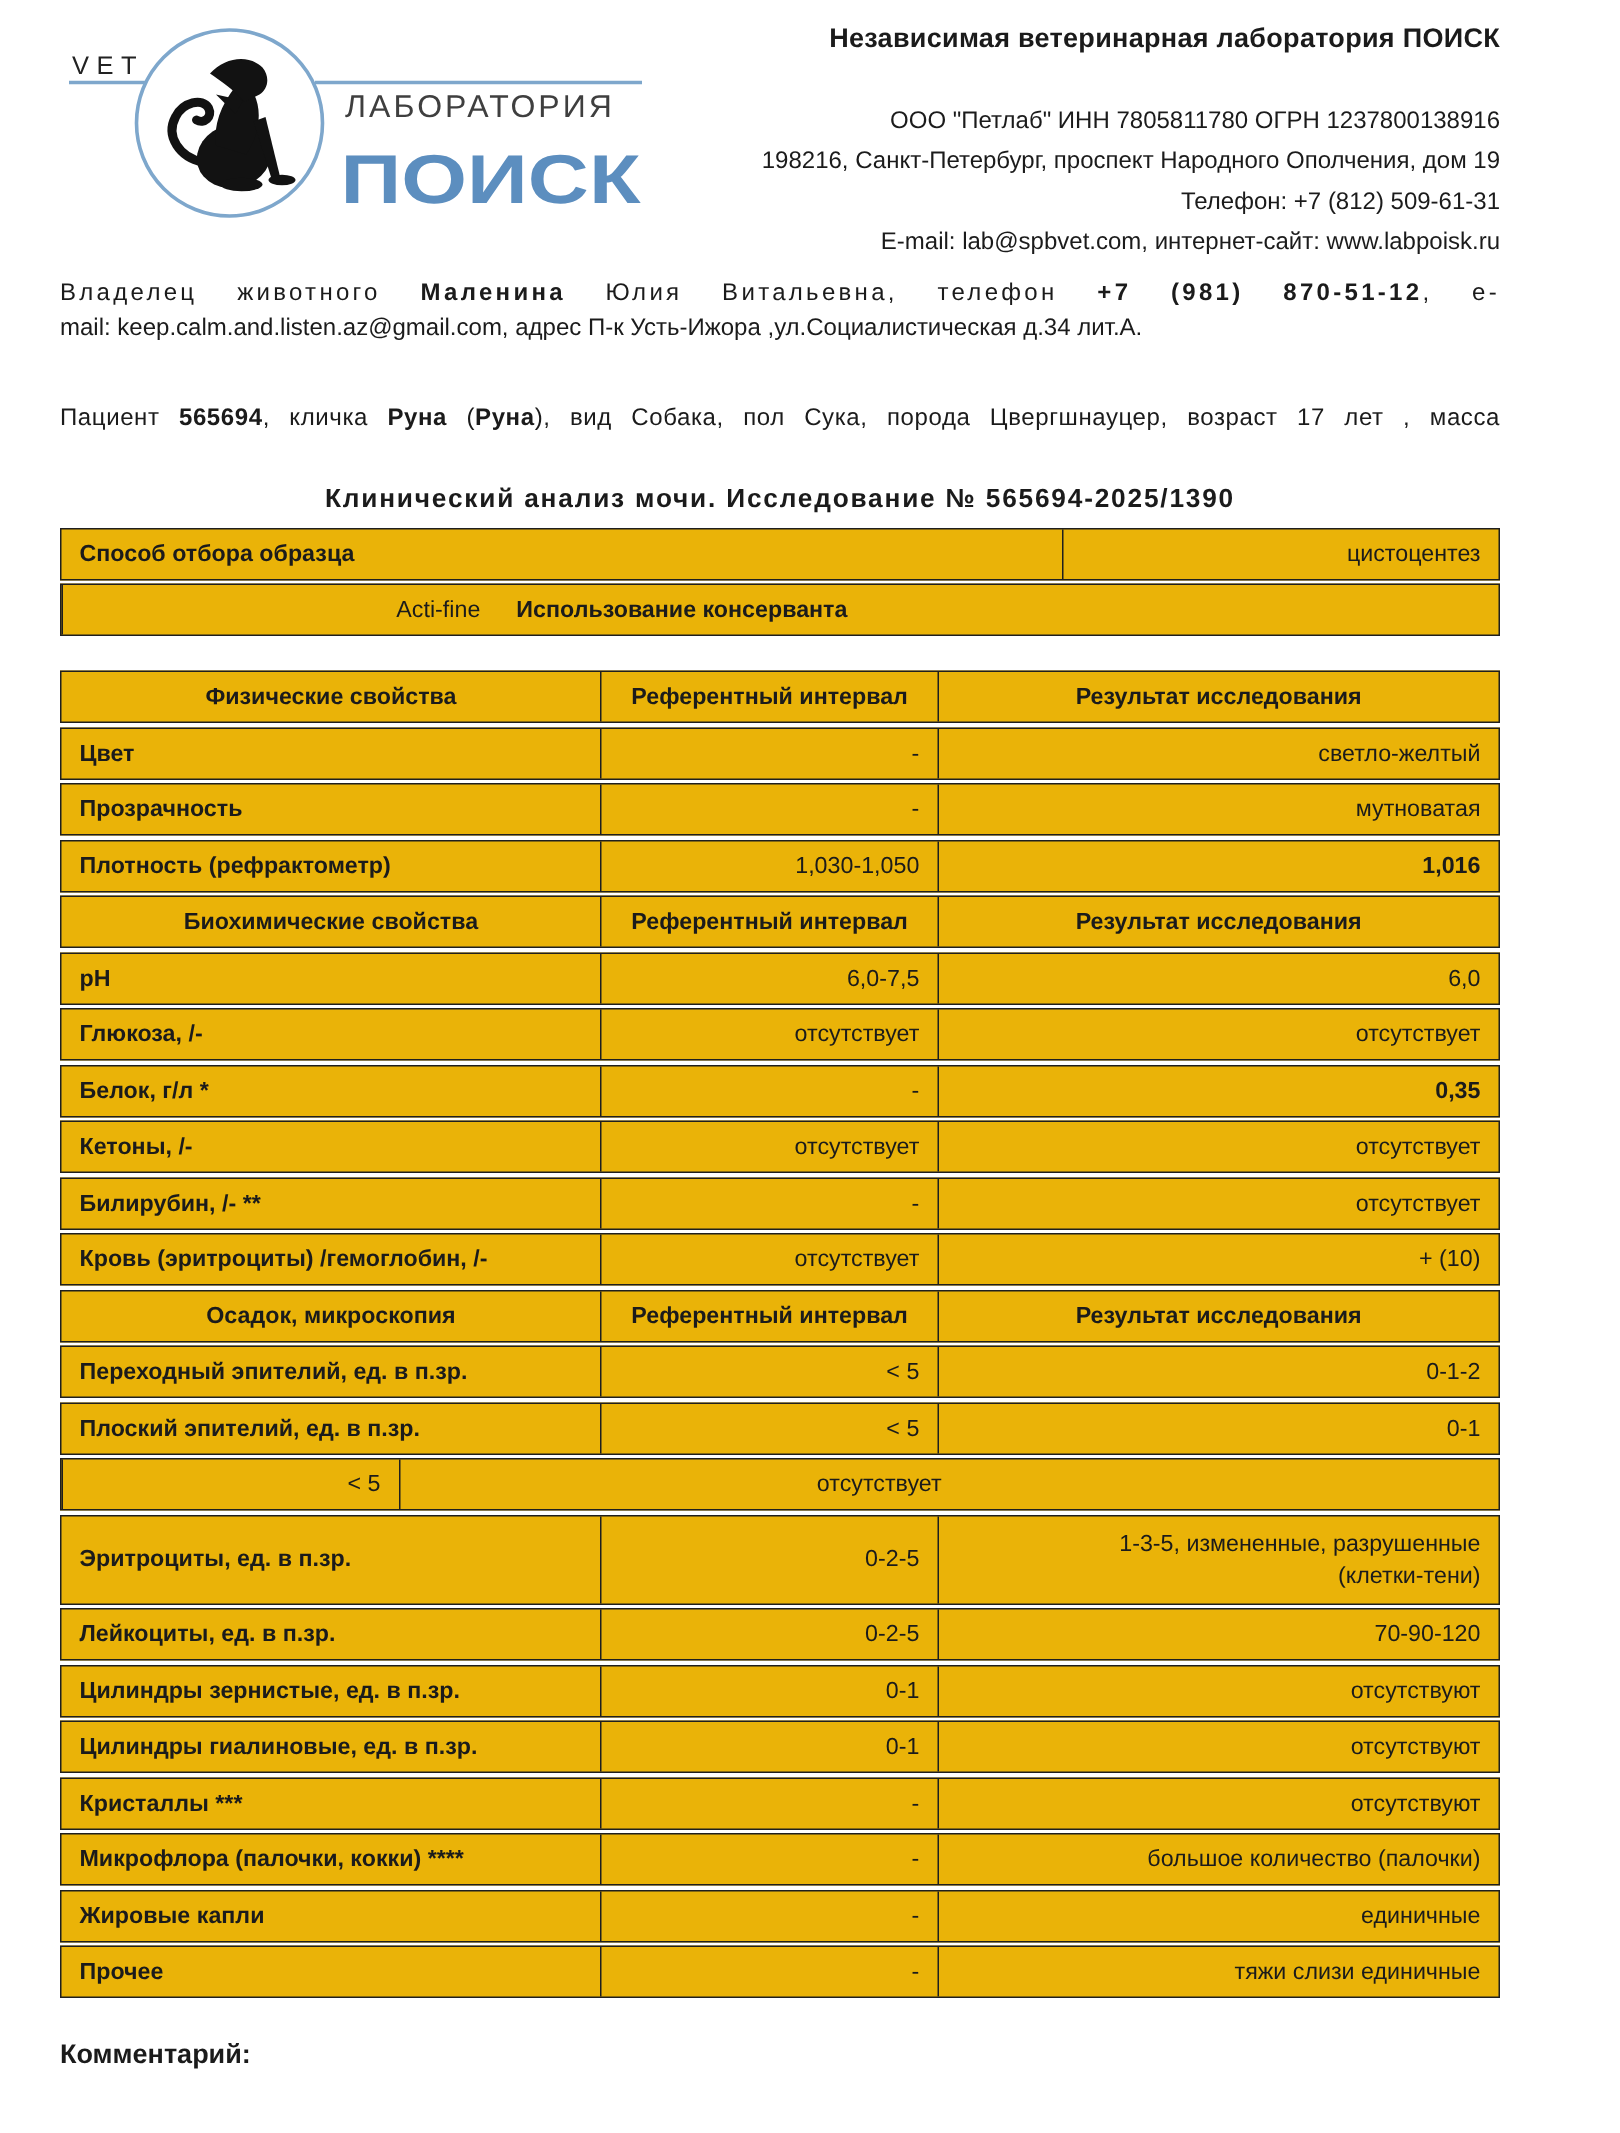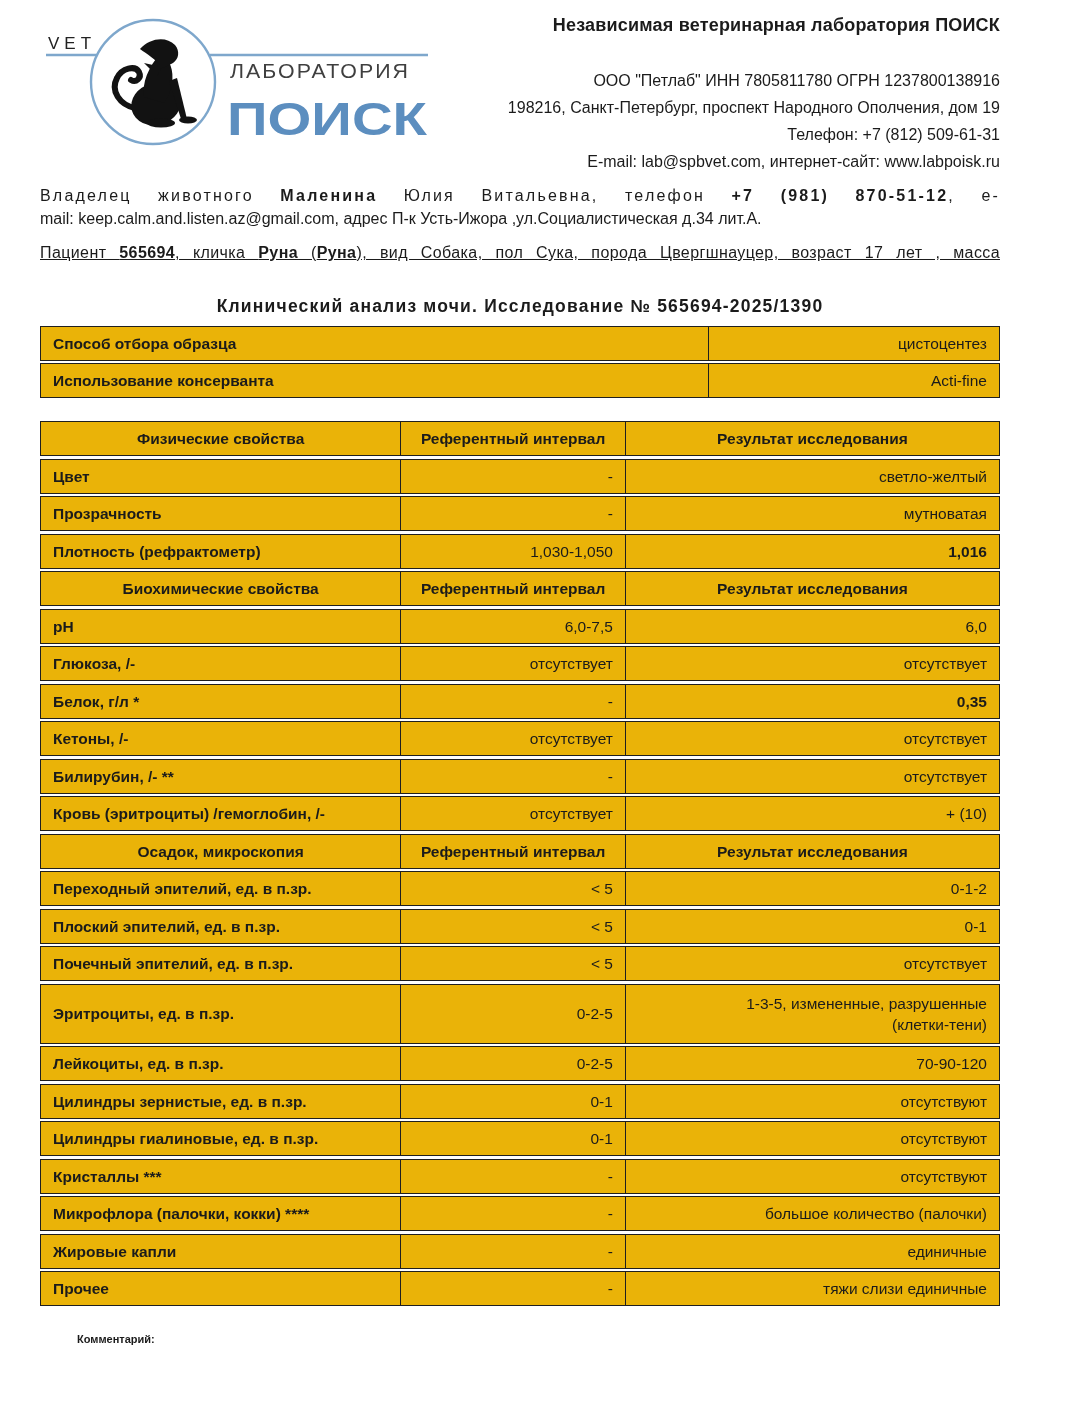--- a/index.html
+++ b/index.html
@@ -13,41 +13,41 @@
   
   .header{display:flex;align-items:flex-start;}
   .logo-wrap{flex:0 0 392px;width:392px;height:168px;}
   .company{flex:1;text-align:right;padding-top:1px;}
   .company-title{font-size:18px;font-weight:bold;margin:0 0 31px;letter-spacing:0.2px;}
   .company-line{font-size:16px;line-height:27px;white-space:nowrap;}
   
   .para{font-size:16px;line-height:22.5px;}
   .para .b{font-weight:bold;}
   .owner{margin-top:3px;}
-  .patient{margin-top:12px;text-decoration:underline;}
+  .patient{margin-top:38px;}
   .jline{text-align:justify;text-align-last:justify;letter-spacing:2.2px;}
   .jline2{text-align:justify;text-align-last:justify;letter-spacing:0.4px;}
   
   .report-title{margin-top:31px;text-align:center;font-size:17.5px;font-weight:bold;letter-spacing:1.2px;}
   
   .tbl{margin-top:9px;}
   .tbl2{margin-top:23px;}
   .trow{display:flex;align-items:stretch;border:1.4px solid #1f1f1f;margin-bottom:2.5px;min-height:35px;box-sizing:border-box;background:#eab308;}
   .cell{display:flex;align-items:center;padding:3px 12px;box-sizing:border-box;font-size:15.5px;line-height:21px;}
   .t1c1{width:69.6%;font-weight:bold;}
   .t1c2{width:30.4%;border-left:1.4px solid #1f1f1f;justify-content:flex-end;text-align:right;}
   .c1{width:37.5%;font-weight:bold;}
   .c2{width:23.45%;border-left:1.4px solid #1f1f1f;justify-content:flex-end;text-align:right;}
   .c3{width:39.05%;border-left:1.4px solid #1f1f1f;justify-content:flex-end;text-align:right;white-space:pre-line;}
   .c3.tall{min-height:58px;}
   .c3.bold{font-weight:bold;}
   .trow.section .c1{justify-content:center;text-align:center;}
   .trow.section .c2,.trow.section .c3{justify-content:center;text-align:center;font-weight:bold;}
   
-  .comment{margin-top:27px;font-size:11px;font-weight:bold;margin-left:37px;}
+  .comment{margin-top:27px;font-size:18px;font-weight:bold;}
 </style>
 </head>
 <body>
 
 <div class="page">
 
   <div class="header">
 
     <div class="logo-wrap">
       <svg width="392" height="168" viewBox="0 0 392 166" xmlns="http://www.w3.org/2000/svg">
@@ -89,22 +89,22 @@
   </div>
 
   <div class="report-title">Клинический анализ мочи. Исследование № 565694-2025/1390</div>
 
   <div class="tbl">
       <div class="trow">
         <div class="cell t1c1">Способ отбора образца</div>
         <div class="cell t1c2">цистоцентез</div>
       </div>
       <div class="trow">
+        <div class="cell t1c2">Acti-fine</div>
         <div class="cell t1c1">Использование консерванта</div>
-        <div class="cell t1c2">Acti-fine</div>
       </div>
     </div>
 
   <div class="tbl tbl2">
       <div class="trow section">
         <div class="cell c1">Физические свойства</div>
         <div class="cell c2">Референтный интервал</div>
         <div class="cell c3">Результат исследования</div>
       </div>
       <div class="trow">
@@ -166,21 +166,20 @@
         <div class="cell c1">Переходный эпителий, ед. в п.зр.</div>
         <div class="cell c2">&lt; 5</div>
         <div class="cell c3">0-1-2</div>
       </div>
       <div class="trow">
         <div class="cell c1">Плоский эпителий, ед. в п.зр.</div>
         <div class="cell c2">&lt; 5</div>
         <div class="cell c3">0-1</div>
       </div>
       <div class="trow">
-        <div class="cell c1">Почечный эпителий, ед. в п.зр.</div>
         <div class="cell c2">&lt; 5</div>
         <div class="cell c3">отсутствует</div>
       </div>
       <div class="trow">
         <div class="cell c1">Эритроциты, ед. в п.зр.</div>
         <div class="cell c2">0-2-5</div>
         <div class="cell c3 tall">1-3-5, измененные, разрушенные
 (клетки-тени)</div>
       </div>
       <div class="trow">

